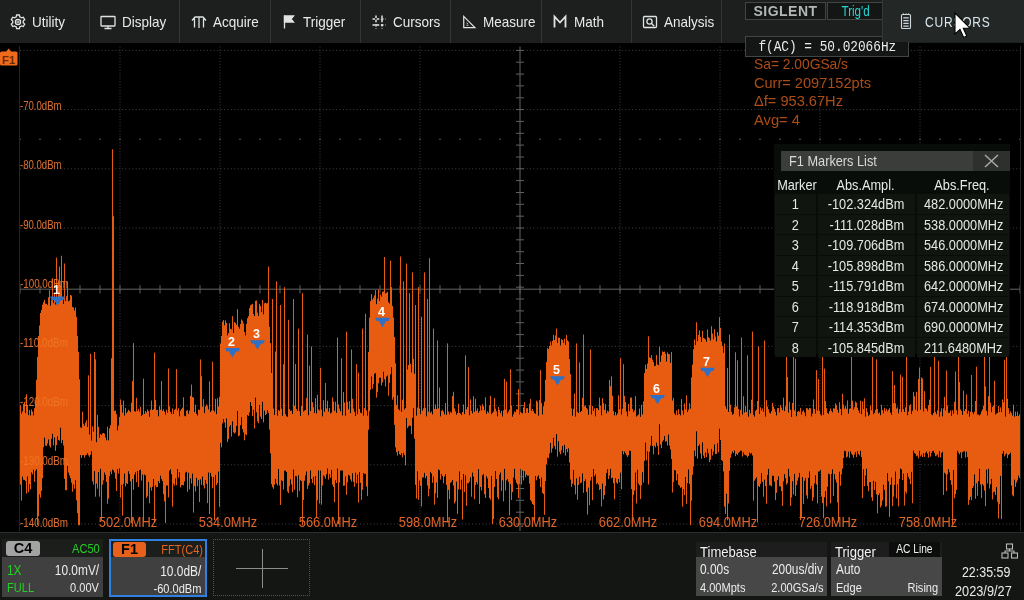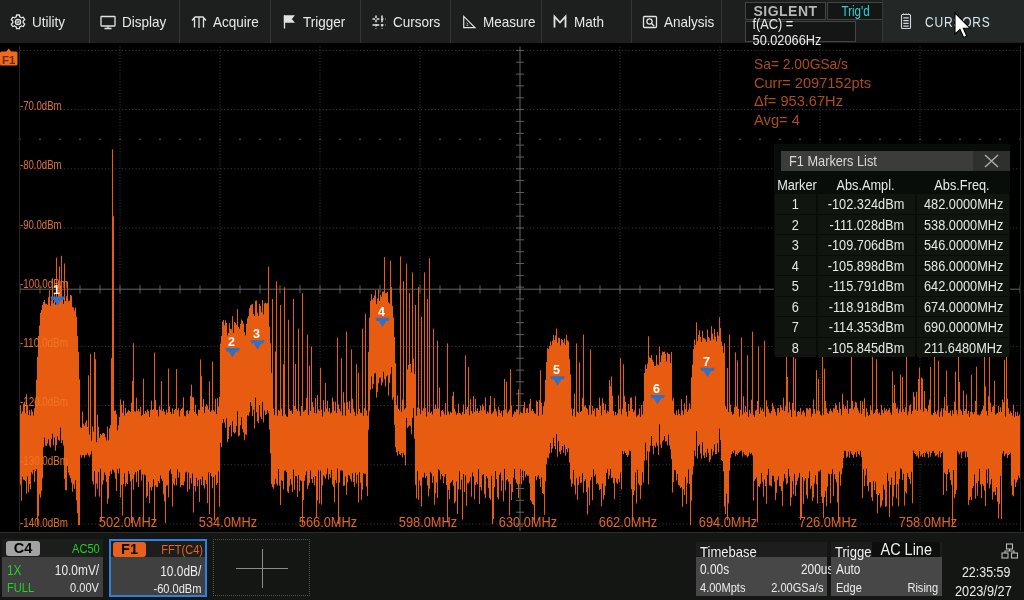--- a/index.html
+++ b/index.html
@@ -336,21 +336,21 @@
         </svg>
         <span>Math</span>
       </div>
 <div id="sigblock">
  <div class="sbox" style="left:1px;top:1.5px;width:81px;height:18px;">
    <span style="color:#b3b7b5;font-weight:bold;font-size:14px;letter-spacing:0.5px;">SIGLENT</span>
         </div>
  <div class="sbox" style="left:83px;top:1.5px;width:58px;height:18px;">
    <span style="color:#28d4d4;font-size:14.5px;transform:scaleX(0.8);">Trig'd</span>
         </div>
- <div class="sbox" style="left:1px;top:21px;width:111px;height:21px;">
+ <div class="sbox" style="left:1px;top:36px;width:164px;height:21px;font-family:Liberation Mono, monospace;">
    <span style="color:#eaeaea;font-size:14.5px;transform:scaleX(0.88);">f(AC) = 50.02066Hz</span>
         </div>
 </div>
 <div id="cursec">
         <svg class="mic" width="20" height="20" viewBox="0 0 20 20" fill="none" stroke="#cfd8dc" stroke-width="1.1">
           <rect x="5.5" y="3.5" width="9" height="14" rx="1"></rect>
           <path d="M7.3 6.8h5.4M7.3 9.6h5.4M7.3 12.4h5.4M7.3 15.2h5.4" stroke-width="1.2"></path>
           <path d="M7.5 3.5v-1.2M10 3.5v-1.2M12.5 3.5v-1.2" stroke-width="0.9"></path>
         </svg>
         <span class="ctext">CURSORS</span>
@@ -386,34 +386,34 @@
       </div>
 </div>
 <div class="chpanel" style="left:213px;top:539px;width:97px;height:57px;border:1px dotted #50554f;">
   <div style="position:absolute;left:22px;top:28px;width:52px;height:1px;background:#8c8c8c;"></div>
   <div style="position:absolute;left:48px;top:9px;width:1px;height:39px;background:#8c8c8c;"></div>
 </div>
 <div class="chpanel" id="tbpanel" style="left:696px;top:542px;width:131px;height:54px;">
   <div class="chstrip" style="height:15px;background:#1d1d1d;"></div>
   <div class="chbody" style="top:15px;background:#474747;"></div>
   <div class="ttl">Timebase</div>
-  <div class="row2" style="top:19px;padding-left:29px;">
+  <div class="row2" style="top:19px;">
         <span class="lft wht">0.00s</span>
         <span class="rgt wht">200us/div</span>
       </div>
   <div class="row3" style="top:38px;text-align:center;">
         <span class="lft wht">4.00Mpts</span>
         <span class="rgt wht">2.00GSa/s</span>
       </div>
 </div>
 <div class="chpanel" style="left:831px;top:542px;width:111px;height:54px;">
   <div class="chstrip" style="height:15px;background:#1d1d1d;"></div>
   <div class="chbody" style="top:15px;background:#474747;"></div>
   <div class="ttl">Trigger</div>
-  <div style="position:absolute;right:2px;top:0px;height:15px;background:#0c0e0c;color:#f0f0f0;font-size:17px;padding:0 4px;line-height:15px;"><span style="display:inline-block;transform:scaleX(0.85);">AC Line</span></div>
+  <div style="position:absolute;right:2px;top:0px;height:15px;background:#0c0e0c;color:#f0f0f0;font-size:12px;padding:0 4px;line-height:15px;"><span style="display:inline-block;transform:scaleX(0.85);">AC Line</span></div>
   <div class="row2" style="top:19px;">
         <span class="lft wht">Auto</span>
       </div>
   <div class="row3" style="top:38px;">
         <span class="lft wht">Edge</span>
         <span class="rgt wht">Rising</span>
       </div>
 </div>
 <div style="position:absolute;left:946px;top:536px;width:78px;height:64px;">
   <svg width="17" height="16" viewBox="0 0 17 16" style="position:absolute;right:6px;top:7px" fill="none" stroke="#b9bdbb" stroke-width="1.1">

